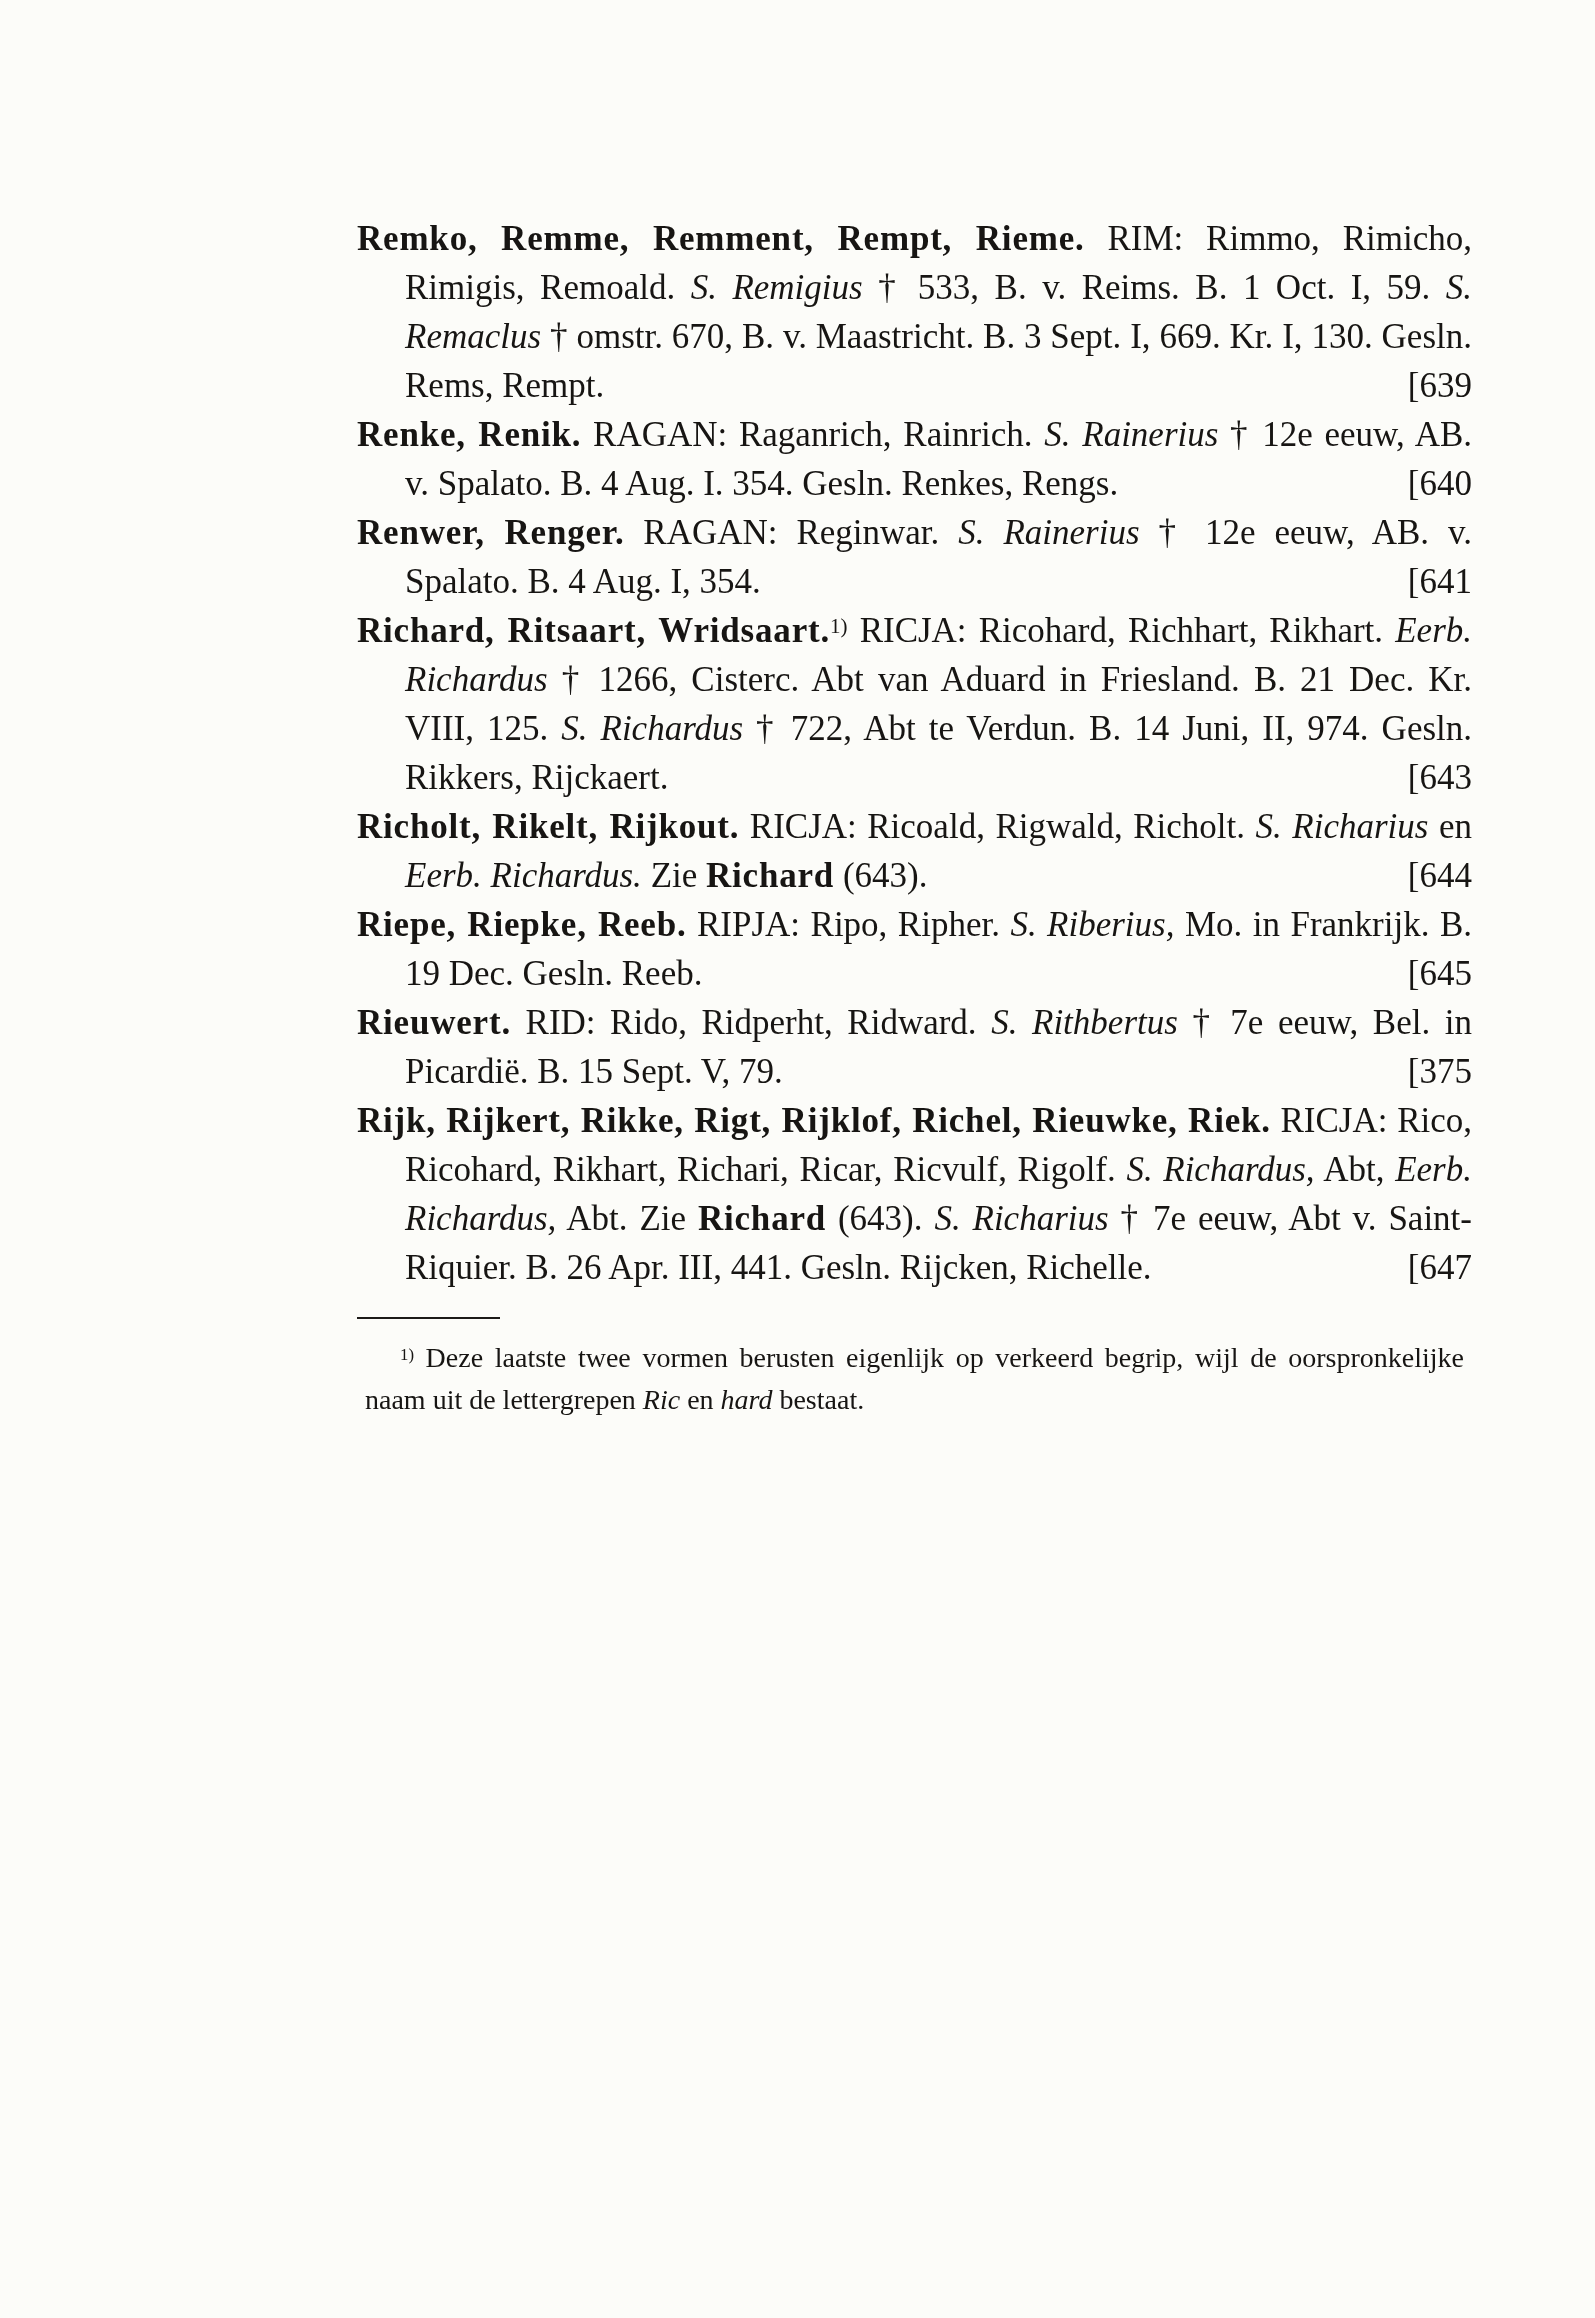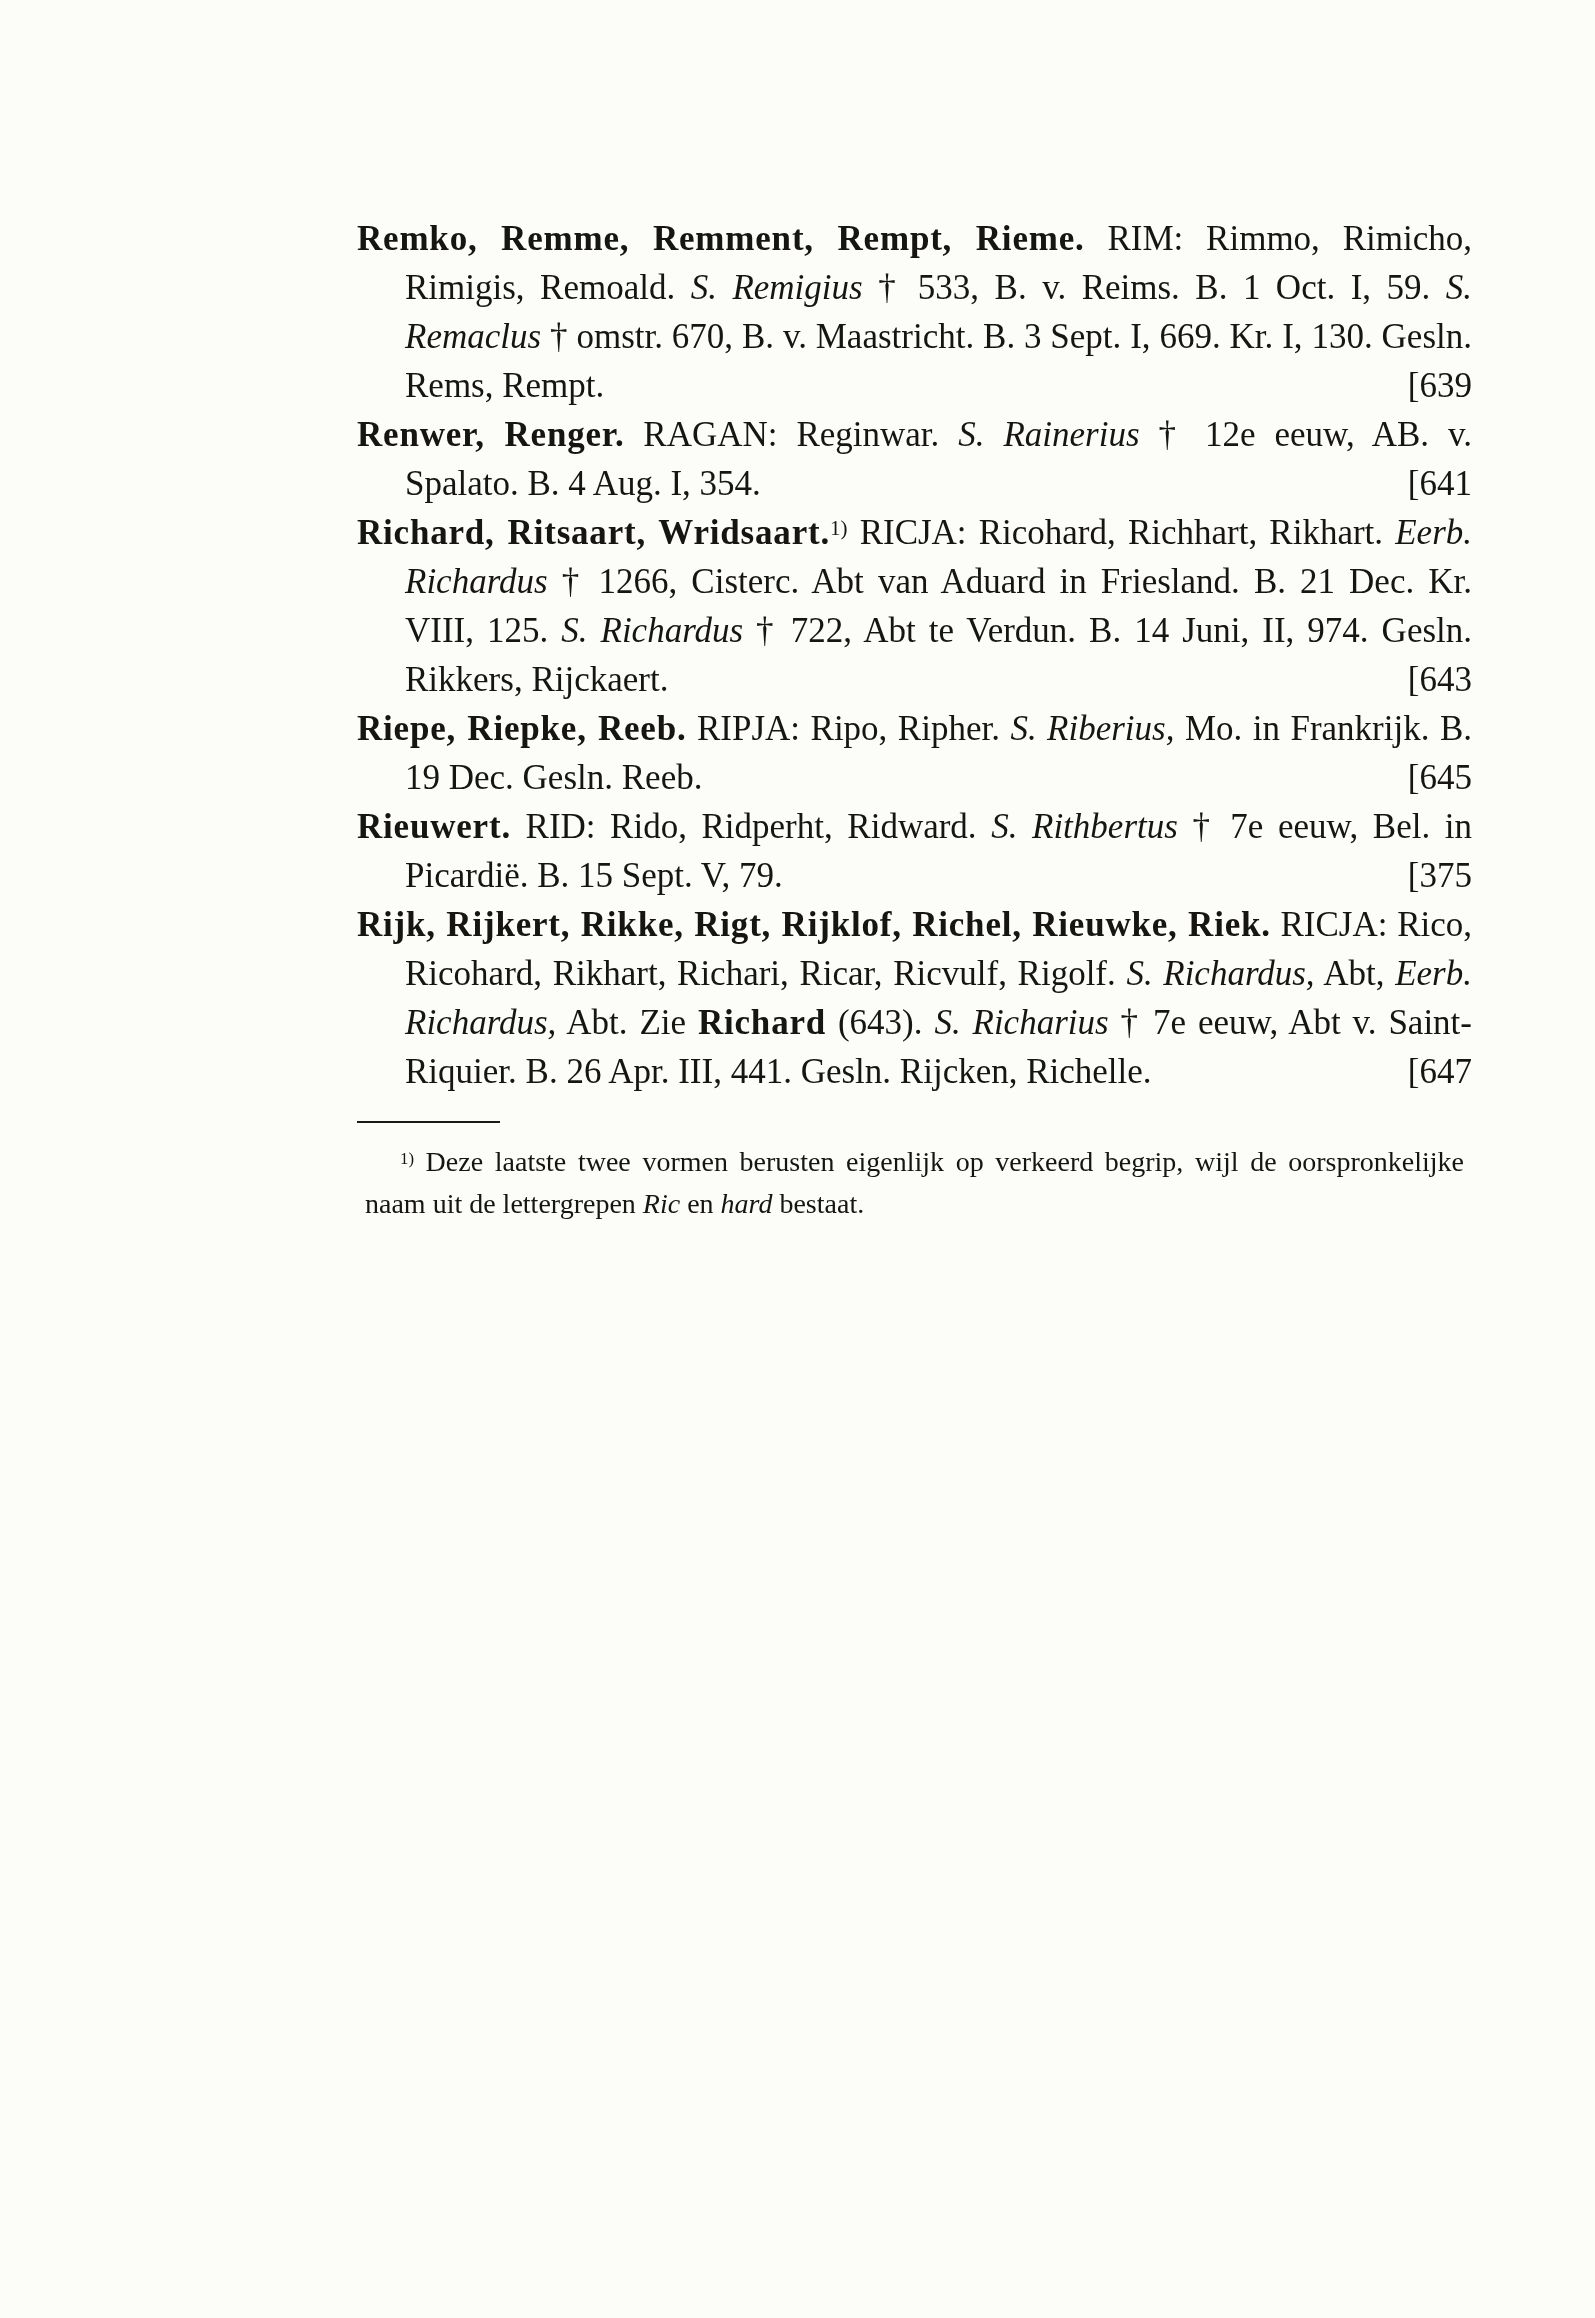--- a/index.html
+++ b/index.html
@@ -72,22 +72,24 @@
     letter-spacing: 2.3px;
   }
 </style>
 </head>
 <body>
 
 <div class="scan-page">
   <div class="text-block">
     <div id="entries">
         <p class="entry"><span class="seg-b">Remko, Remme, Remment, Rempt, Rieme.</span><span class="seg-n"> RIM: Rimmo, Rimicho, Rimigis, Remoald. </span><span class="seg-i">S. Remigius</span><span class="seg-n"> † 533, B. v. Reims. B. 1 Oct. I, 59. </span><span class="seg-i">S. Remaclus</span><span class="seg-n"> † omstr. 670, B. v. Maastricht. B. 3 Sept. I, 669. Kr. I, 130. Gesln. Rems, Rempt.</span><span class="entry-ref">[639</span></p>
+        <p class="entry"><span class="seg-b">Renke, Renik.</span><span class="seg-n"> RAGAN: Raganrich, Rainrich. </span><span class="seg-i">S. Rainerius</span><span class="seg-n"> † 12e eeuw, AB. v. Spalato. B. 4 Aug. I. 354. Gesln. Renkes, Rengs.</span><span class="entry-ref">[640</span></p>
         <p class="entry"><span class="seg-b">Renwer, Renger.</span><span class="seg-n"> RAGAN: Reginwar. </span><span class="seg-i">S. Rainerius</span><span class="seg-n"> † 12e eeuw, AB. v. Spalato. B. 4 Aug. I, 354.</span><span class="entry-ref">[641</span></p>
         <p class="entry"><span class="seg-b">Richard, Ritsaart, Wridsaart.</span><span class="seg-sup">1)</span><span class="seg-n"> RICJA: Ricohard, Richhart, Rikhart. </span><span class="seg-i">Eerb. Richardus</span><span class="seg-n"> † 1266, Cisterc. Abt van Aduard in Friesland. B. 21 Dec. Kr. VIII, 125. </span><span class="seg-i">S. Richardus</span><span class="seg-n"> † 722, Abt te Verdun. B. 14 Juni, II, 974. Gesln. Rikkers, Rijckaert.</span><span class="entry-ref">[643</span></p>
+        <p class="entry"><span class="seg-b">Richolt, Rikelt, Rijkout.</span><span class="seg-n"> RICJA: Ricoald, Rigwald, Richolt. </span><span class="seg-i">S. Richarius</span><span class="seg-n"> en </span><span class="seg-i">Eerb. Richardus.</span><span class="seg-n"> Zie </span><span class="seg-b">Richard</span><span class="seg-n"> (643).</span><span class="entry-ref">[644</span></p>
         <p class="entry"><span class="seg-b">Riepe, Riepke, Reeb.</span><span class="seg-n"> RIPJA: Ripo, Ripher. </span><span class="seg-i">S. Riberius,</span><span class="seg-n"> Mo. in Frankrijk. B. 19 Dec. Gesln. Reeb.</span><span class="entry-ref">[645</span></p>
         <p class="entry"><span class="seg-b">Rieuwert.</span><span class="seg-n"> RID: Rido, Ridperht, Ridward. </span><span class="seg-i">S. Rithbertus</span><span class="seg-n"> † 7e eeuw, Bel. in Picardië. B. 15 Sept. V, 79.</span><span class="entry-ref">[375</span></p>
         <p class="entry"><span class="seg-b">Rijk, Rijkert, Rikke, Rigt, Rijklof, Richel, Rieuwke, Riek.</span><span class="seg-n"> RICJA: Rico, Ricohard, Rikhart, Richari, Ricar, Ricvulf, Rigolf. </span><span class="seg-i">S. Richardus,</span><span class="seg-n"> Abt, </span><span class="seg-i">Eerb. Richardus,</span><span class="seg-n"> Abt. Zie </span><span class="seg-b">Richard</span><span class="seg-n"> (643). </span><span class="seg-i">S. Richarius</span><span class="seg-n"> † 7e eeuw, Abt v. Saint-Riquier. B. 26 Apr. III, 441. Gesln. Rijcken, Richelle.</span><span class="entry-ref">[647</span></p>
       </div>
     <div class="footnote-rule"></div>
     <p class="footnote" id="footnote"><span class="seg-sup">1)</span><span class="seg-n"> Deze laatste twee vormen berusten eigenlijk op verkeerd begrip, wijl de oorspronkelijke naam uit de lettergrepen </span><span class="seg-i">Ric</span><span class="seg-n"> en </span><span class="seg-i">hard</span><span class="seg-n"> bestaat.</span></p>
   </div>
 </div>
 
 

